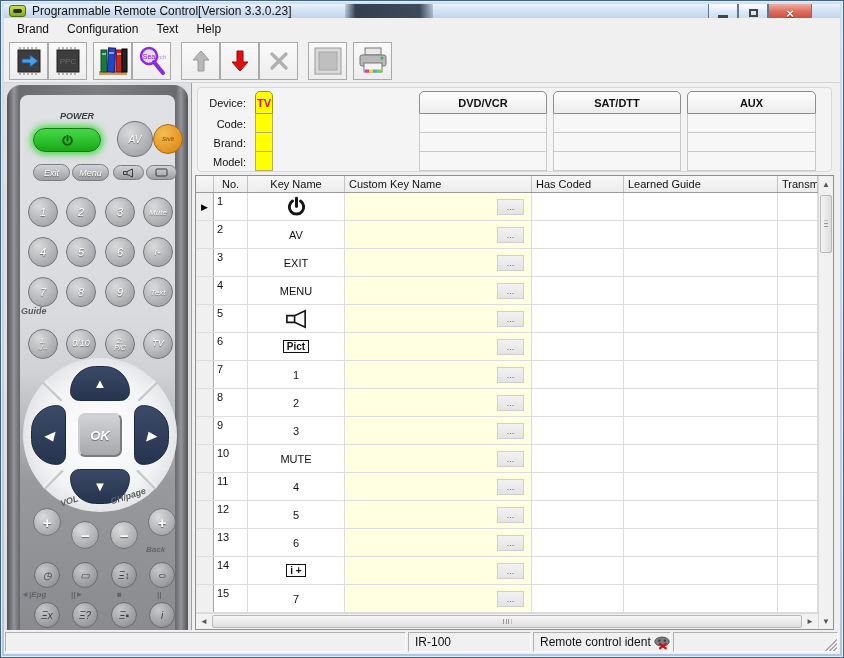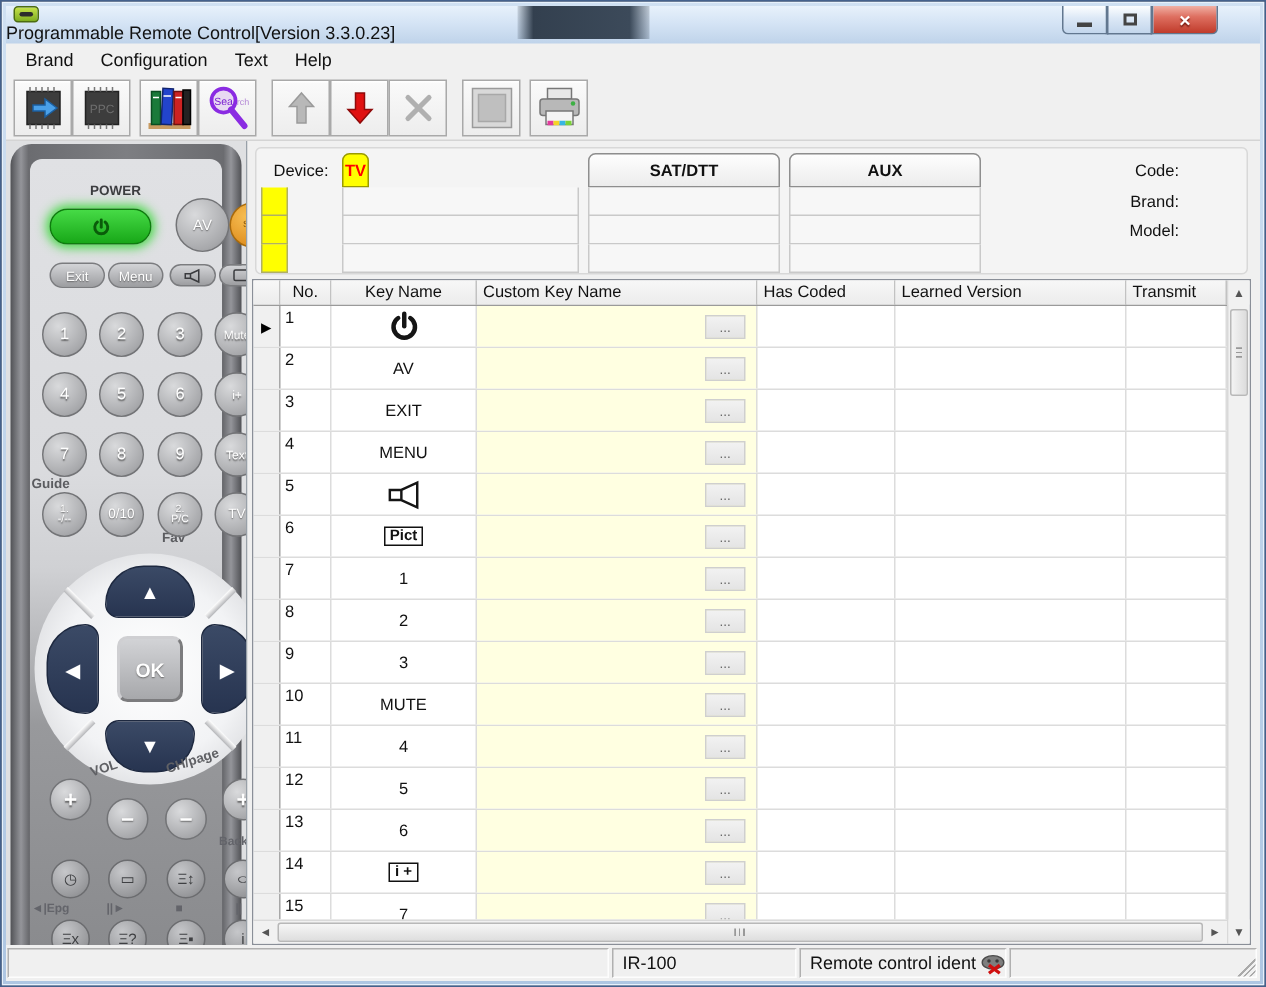--- a/index.html
+++ b/index.html
@@ -1,53 +1,53 @@
 <!DOCTYPE html>
 <html><head>
 <meta charset="utf-8">
 <style>
   html,body{margin:0;padding:0;background:#555;font-family:"Liberation Sans",sans-serif;}
   *{box-sizing:border-box;}
   .window{width:844px;height:658px;border:1px solid #44618c;background:linear-gradient(180deg,#cfe0f2,#aec6e2);padding:3px;position:relative;box-shadow:inset 0 0 0 1px #e7f1fb;}
   .content{height:100%;display:flex;flex-direction:column;background:#f0f0f0;}
   
-  .titlebar{height:25px;position:relative;display:flex;background:linear-gradient(180deg,#e7f1fb, #d5e4f5 45%,#bfd3ea);overflow:hidden;flex-direction:column;}
+  .titlebar{height:14px;position:relative;display:flex;align-items:center;background:linear-gradient(180deg,#e7f1fb, #d5e4f5 45%,#bfd3ea);overflow:hidden;}
   .ghost{position:absolute;left:341px;top:0;width:88px;height:22px;background:linear-gradient(90deg,rgba(40,52,66,.15),#33404f 12%,#3c4a5a 85%,rgba(40,52,66,.2));}
   .appicon{width:17px;height:12px;margin:0 6px 0 5px;border-radius:3px;background:linear-gradient(180deg,#c6e24a,#7fae21);border:1px solid #4c6c12;position:relative;z-index:2;}
   .appicon:before{content:"";position:absolute;left:3px;top:3px;right:3px;bottom:3px;background:#2c2c2c;border-radius:2px;}
   .title{font-size:12px;color:#111;z-index:2;}
   .winbtns{position:absolute;right:28px;top:0;display:flex;z-index:3;}
   .wbtn{width:30px;height:19px;border:1px solid #62778f;border-top:none;background:linear-gradient(180deg,#fdfeff,#dce8f6 45%,#c3d6ec);display:flex;align-items:center;justify-content:center;font-size:11px;color:#333;}
   .wbtn.min{border-radius:0 0 0 4px;}
   .wbtn .bar{width:10px;height:3px;background:#444;margin-top:6px;}
   .wbtn .box{width:9px;height:8px;border:2px solid #444;}
   .wbtn.close{width:44px;background:linear-gradient(180deg,#f0b0a4,#de6f60 40%,#c03b2b);border-radius:0 0 4px 0;color:#fff;font-weight:bold;font-size:13px;text-shadow:0 1px 1px #7a1d12;}
   
   .menubar{height:22px;display:flex;align-items:center;background:#f0f0f0;padding-left:4px;}
   .menuitem{padding:2px 9px;font-size:12px;color:#111;}
   
   .toolbar{height:43px;background:#f0f0f0;display:flex;align-items:flex-start;padding:2px 0 0 5px;border-bottom:1px solid #d4d4d4;box-shadow:0 1px 0 #fbfbfb;}
   .tbtn{width:39px;height:38px;border:1px solid #a9a9a9;background:linear-gradient(180deg,#fafafa,#ededed);display:flex;align-items:center;justify-content:center;box-shadow:inset 0 1px 0 #fff;}
   .gap6{margin-left:6px;} .gap10{margin-left:10px;}
   
   .main{flex:1;display:flex;min-height:0;position:relative;}
-  .leftpanel{width:161px;position:relative;background:#dfe0e2;border-right:1px solid #98a0a8;overflow:hidden;}
+  .leftpanel{width:188px;position:relative;background:#dfe0e2;border-right:1px solid #98a0a8;overflow:hidden;font-style:italic;}
   
   .remote{position:absolute;left:3px;right:3px;top:2px;bottom:0;border-radius:14px 14px 0 0;
     background:linear-gradient(90deg,#515256 0,#94959a 7px,#6b6c70 12px,#7d7e82 50%,#6b6c70 calc(100% - 12px),#94959a calc(100% - 7px),#515256 100%);}
   .face{position:absolute;left:13px;right:13px;top:10px;bottom:0;border-radius:8px 8px 0 0;
     background:linear-gradient(180deg,#e0e1e4 0%,#dadbde 40%,#d0d1d4 52%,#b6b7ba 62%,#98999c 72%,#8a8b8e 100%);}
   .rlabel{position:absolute;font-weight:bold;color:#3c3d40;}
   .rbtn{position:absolute;display:flex;align-items:center;justify-content:center;color:#fff;cursor:default;}
   .circ{border-radius:50%;background:radial-gradient(circle at 35% 30%,#d9dadc,#a8a9ac 72%,#8e8f92);border:1px solid #737477;text-shadow:0 1px 1px rgba(60,60,60,.7);}
   .pill{border-radius:9px;background:linear-gradient(180deg,#d3d4d7,#9d9ea1);border:1px solid #7b7c7f;text-shadow:0 1px 1px rgba(60,60,60,.7);}
   .powerbtn{left:26px;top:43px;width:68px;height:24px;border-radius:12px;background:linear-gradient(180deg,#46da46,#18a818);border:1px solid #0d7d0d;box-shadow:0 0 7px 2px #3fd83f;}
   .kp{width:30px;height:30px;font-size:11px;}
   .kc0{left:21px}.kc1{left:59px}.kc2{left:98px}.kc3{left:136px}
-  .kr0{top:112px}.kr1{top:152px}.kr2{top:192px}.kr3{top:232px}
+  .kr0{top:112px}.kr1{top:152px}.kr2{top:192px}.kr3{top:244px}
   .fsm{font-size:8px;} .kr3 .t{font-size:7px;line-height:1.05;text-align:center;white-space:pre-line;}
   .navpad{position:absolute;left:16px;top:273px;width:154px;height:154px;border-radius:50%;background:radial-gradient(circle,#ffffff 0%,#f2f3f5 55%,#d7d8db 85%,#c7c8cb 100%);}
   .nav{position:absolute;background:linear-gradient(180deg,#3b4a66,#273450);border:1px solid #1e2940;color:#fff;display:flex;align-items:center;justify-content:center;font-size:13px;}
   .nup{left:47px;top:8px;width:60px;height:35px;border-radius:28px 28px 10px 10px;}
   .ndown{left:47px;top:111px;width:60px;height:35px;border-radius:10px 10px 28px 28px;}
   .nleft{left:8px;top:47px;width:35px;height:60px;border-radius:28px 10px 10px 28px;}
   .nright{left:111px;top:47px;width:35px;height:60px;border-radius:10px 28px 28px 10px;}
   .okbtn{position:absolute;left:55px;top:55px;width:44px;height:44px;border-radius:7px;background:linear-gradient(180deg,#d2d3d6,#a7a8ab);border:2px outset #cfcfd2;color:#fff;font-weight:bold;font-size:13px;display:flex;align-items:center;justify-content:center;text-shadow:0 1px 1px #666;}
   .diag{position:absolute;width:26px;height:4px;background:linear-gradient(180deg,#fff,#b4b5b8);}
   .vol{width:28px;height:28px;font-size:15px;font-weight:bold;}
@@ -340,20 +340,21 @@
               <span>i</span>
             </div>
         </div>
       </div>
 
       <div class="rightpanel">
         <div class="devicebox">
           <div class="devgrid">
             <div class="devlabel">Device:</div>
             <div class="devtab sel">TV</div>
+            <div class="devtab">DVD/VCR</div>
             <div class="devtab">SAT/DTT</div>
             <div class="devtab">AUX</div>
 
             <div class="devlabel">Code:</div>
             <div class="devcell sel"></div>
             <div class="devcell"></div>
             <div class="devcell"></div>
             <div class="devcell"></div>
 
             <div class="devlabel">Brand:</div>
@@ -371,21 +372,21 @@
         </div>
 
         <div class="gridwrap">
           <div class="gmain">
             <div class="ghead">
                 <div class="gc sel"></div>
                 <div class="gc no">No.</div>
                 <div class="gc key">Key Name</div>
                 <div class="gc custom">Custom Key Name</div>
                 <div class="gc coded">Has Coded</div>
-                <div class="gc learned">Learned Version</div>
+                <div class="gc learned">Learned Guide</div>
                 <div class="gc transmit">Transmit</div>
               </div>
             <div class="gbody">
                 <div class="grow">
                   <div class="gc sel">▶</div>
                   <div class="gc no">1</div>
                   <div class="gc key">
                     <svg width="21" height="21" viewBox="0 0 24 24">
                       <path d="M12 2.5v9.5" stroke="#151515" stroke-width="3.4" stroke-linecap="round" fill="none"></path>
                       <path d="M7.4 5.7a8.2 8.2 0 1 0 9.2 0" stroke="#151515" stroke-width="3.4" fill="none" stroke-linecap="round"></path>

